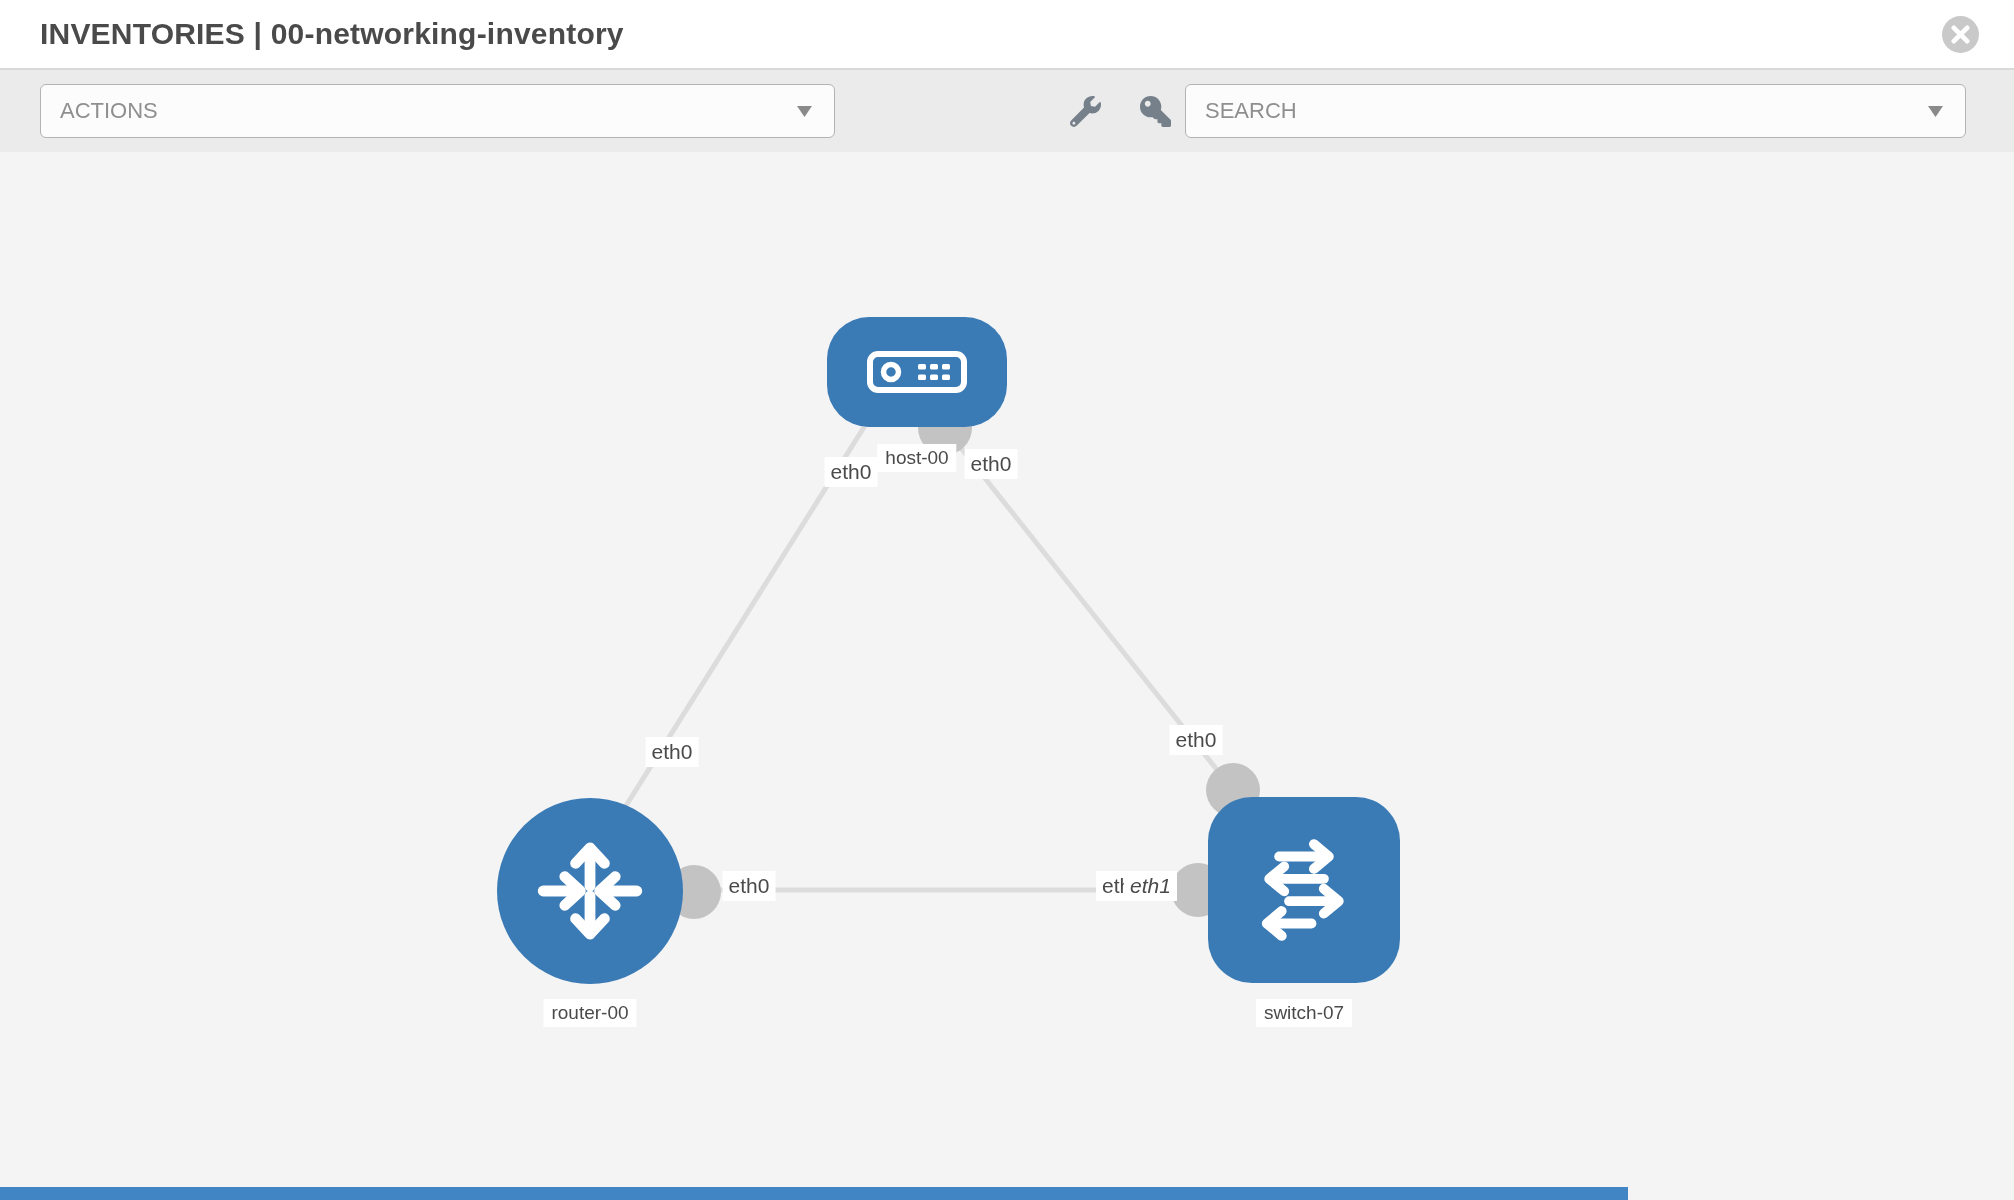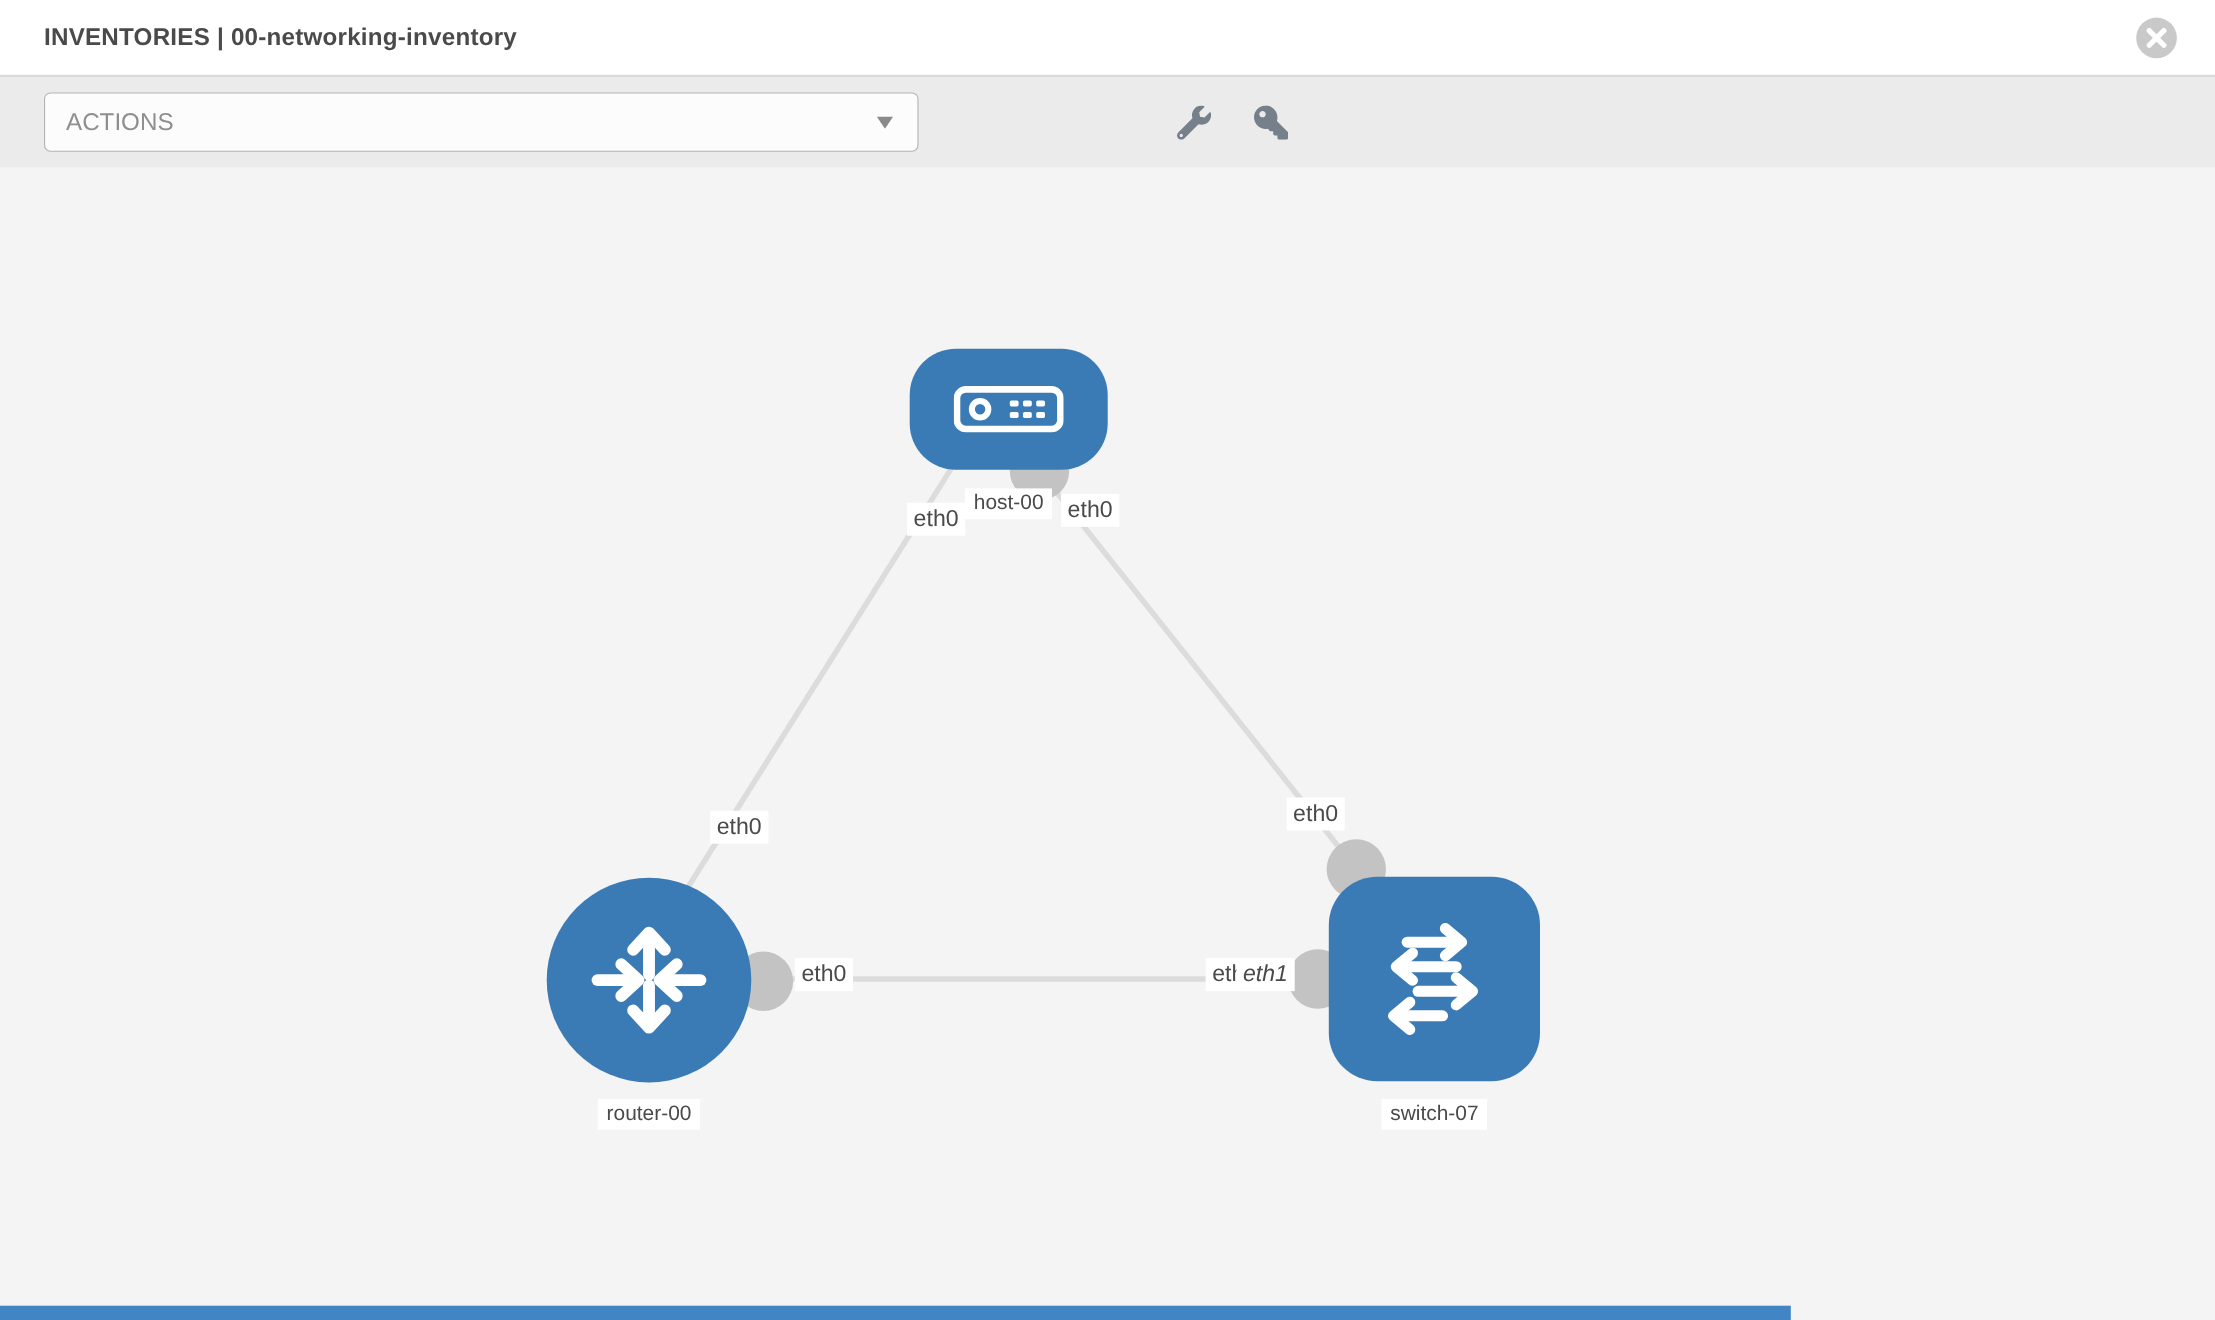--- a/index.html
+++ b/index.html
@@ -3,21 +3,21 @@
 <meta charset="utf-8">
 <style>
   * { margin:0; padding:0; box-sizing:border-box; }
   html,body { width:2014px; height:1200px; }
   body { font-family:"Liberation Sans","DejaVu Sans",sans-serif; background:#fff; }
   #app { position:relative; width:2014px; height:1200px; overflow:hidden; background:#fff; }
 
   
   .header { position:absolute; left:0; top:0; width:2014px; height:70px; background:#fff;
             border-bottom:2px solid #d9d9d9; }
-  .header .title { position:absolute; left:40px; top:0; line-height:68px; font-size:22px;
+  .header .title { position:absolute; left:40px; top:0; line-height:68px; font-size:30px;
                    font-weight:bold; color:#4a4a4a; letter-spacing:.2px; }
   .close-btn { position:absolute; left:1942px; top:16px; width:37px; height:37px; border-radius:50%;
                background:#c9c9c9; cursor:pointer; display:flex; align-items:center; justify-content:center; }
 
   
   .toolbar { position:absolute; left:0; top:70px; width:2014px; height:90px; background:#ebebeb;
              border-bottom:2px solid #ec4899;padding-left:20px; }
   .dropdown { position:absolute; top:14px; height:54px; background:#fcfcfc; border:1px solid #b3b3b3;
               border-radius:6px; cursor:pointer; }
   .dropdown .dd-label { position:absolute; left:19px; top:0; line-height:52px; font-size:22px; color:#8f8f8f; }
@@ -89,20 +89,26 @@
         <path fill="#76808a" d="M507.73 109.1c-2.24-9.03-13.54-12.09-20.12-5.51l-74.36 74.36-67.88-11.31-11.31-67.88 74.36-74.36c6.62-6.62 3.43-17.9-5.66-20.16-47.38-11.74-99.55.91-136.58 37.93-39.64 39.64-50.55 97.1-34.05 147.2L18.74 402.76c-24.99 24.99-24.99 65.51 0 90.5 24.99 24.99 65.51 24.99 90.5 0l213.21-213.21c50.12 16.71 107.47 5.68 147.37-34.22 37.07-37.07 49.7-89.32 37.91-136.73zM64 472c-13.25 0-24-10.75-24-24 0-13.26 10.75-24 24-24s24 10.74 24 24c0 13.25-10.75 24-24 24z"></path>
       </svg>
     </div>
 
     <div class="tool-icon-btn btn-key">
       <svg width="31" height="31" viewBox="0 0 512 512" style="transform:scaleX(-1);">
         <path fill="#76808a" d="M512 176.001C512 273.203 433.202 352 336 352c-11.22 0-22.19-1.062-32.827-3.069l-24.012 27.014A23.999 23.999 0 0 1 261.223 384H224v40c0 13.255-10.745 24-24 24h-40v40c0 13.255-10.745 24-24 24H24c-13.255 0-24-10.745-24-24v-78.059c0-6.365 2.529-12.47 7.029-16.971l161.802-161.802C163.108 213.814 160 195.271 160 176 160 78.798 238.797.001 335.999 0 433.488-.001 512 78.511 512 176.001zM336 128c0 26.51 21.49 48 48 48s48-21.49 48-48-21.49-48-48-48-48 21.49-48 48z"></path>
       </svg>
     </div>
 
+    <div class="dropdown dd-search">
+      <span class="dd-label">SEARCH</span>
+      <svg class="dd-caret" width="15" height="11" viewBox="0 0 15 11">
+        <polygon points="0,0 15,0 7.5,11" fill="#8a8a8a"></polygon>
+      </svg>
+    </div>
   </div>
 
   <div class="canvas">
 
     <svg class="net-svg" width="2014" height="1048" viewBox="0 0 2014 1048">
       <line x1="866" y1="272" x2="612" y2="676" stroke="#dcdcdc" stroke-width="5"></line>
       <line x1="945" y1="276" x2="1233" y2="638" stroke="#dcdcdc" stroke-width="5"></line>
       <line x1="694" y1="738" x2="1198" y2="738" stroke="#dcdcdc" stroke-width="5"></line>
       <circle cx="945" cy="276" r="27" fill="#c3c3c3"></circle>
       <circle cx="694" cy="740" r="27" fill="#c3c3c3"></circle>

